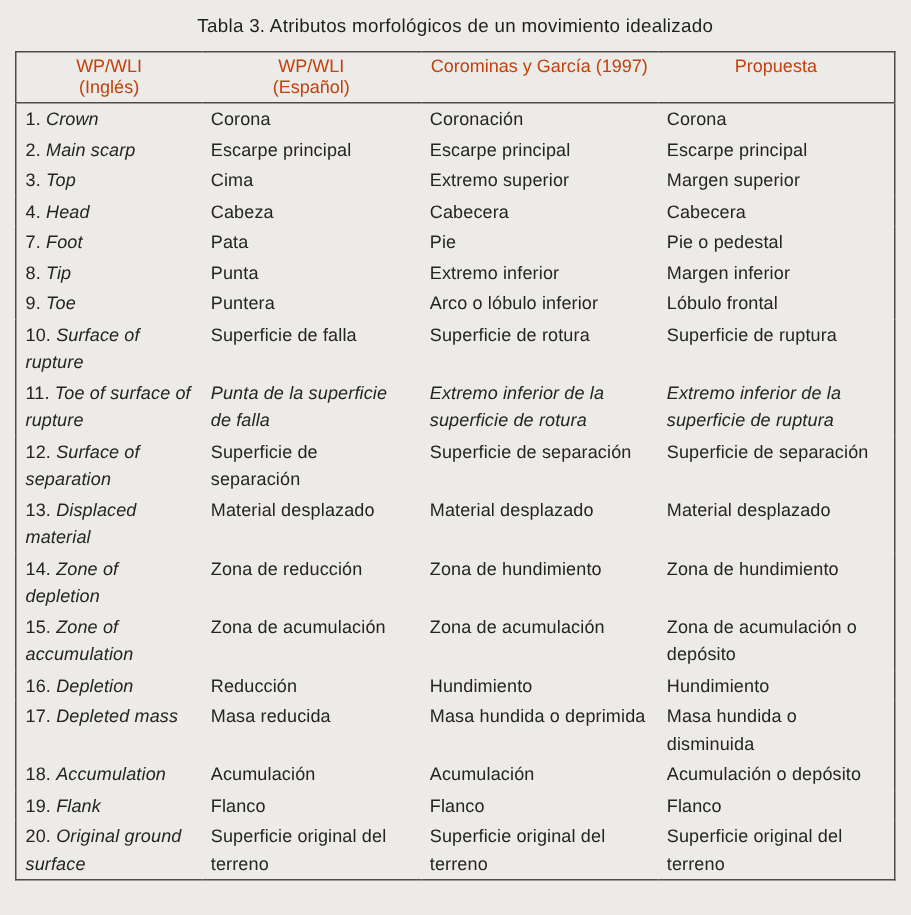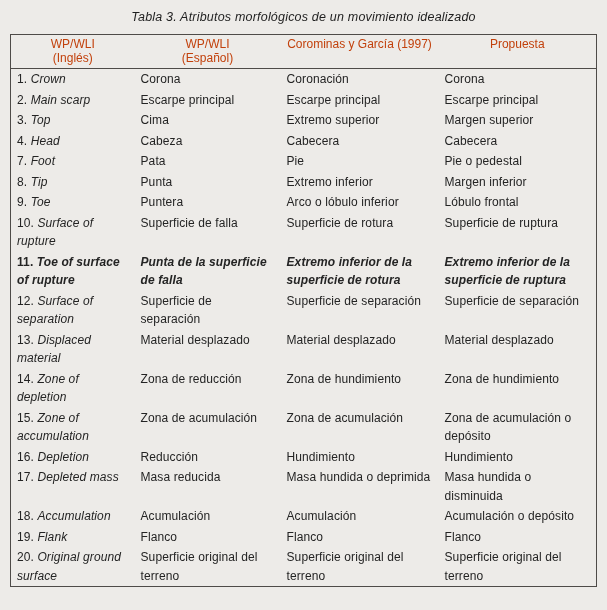--- a/index.html
+++ b/index.html
@@ -13,21 +13,20 @@
     overflow: hidden;
   }
   .page {
     width: 607px;
     height: 610px;
     box-sizing: border-box;
     padding-top: 8px;
   }
   .caption {
     text-align: center;
-    font-style: italic;
     font-size: 12.5px;
     color: #1f1f1f;
     margin: 2px 0 10px 0;
     letter-spacing: 0.2px;
   }
   table.morf {
     width: 586px;
     margin: 0 auto;
     border-collapse: collapse;
     border: 1px solid #4e4b48;
@@ -52,21 +51,21 @@
   tbody td {
     font-size: 12px;
     line-height: 18.5px;
     vertical-align: top;
     padding: 1px 6px 1px 6px;
     color: #242424;
     letter-spacing: 0.1px;
   }
   tbody td.col-en .num { font-style: normal; }
   tbody td.col-en .en-term { font-style: italic; }
-  tbody td.italic { font-style: italic; font-weight: bold; }
+  tbody td.italic { font-style: italic; }
 </style>
 </head>
 <body>
 
 <div class="page">
 
   <div class="caption">Tabla 3. Atributos morfológicos de un movimiento idealizado</div>
 
   <table class="morf">
     <colgroup>

